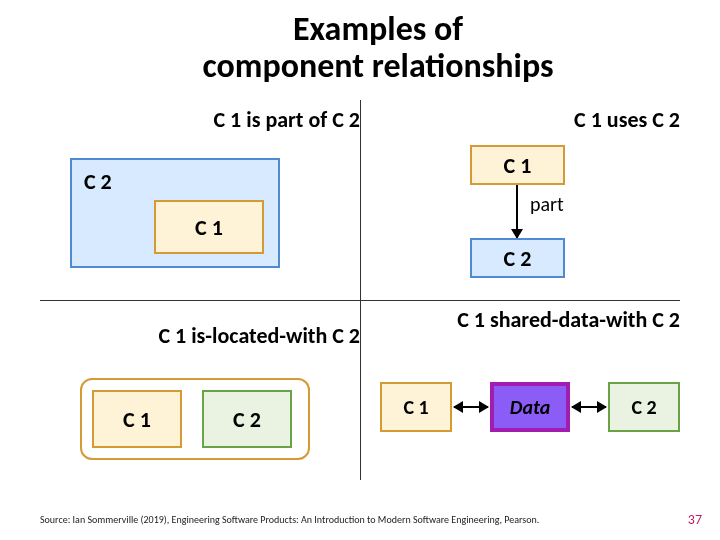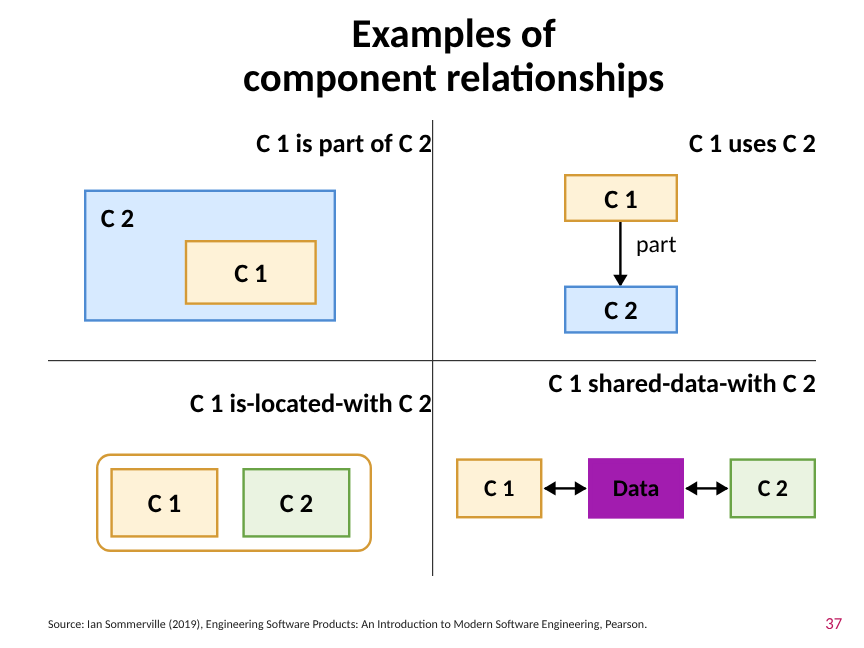--- a/index.html
+++ b/index.html
@@ -147,24 +147,24 @@
     width: 72px; height: 50px;
     background: #fef2d7;
     border: 2px solid #d49a36;
     display: flex; align-items: center; justify-content: center;
     font-size: 20px; font-weight: 700;
   }
   .br-data {
     position: absolute;
     left: 130px; top: 82px;
     width: 80px; height: 50px;
-    background: #a21caf;
+    background: #8b5cf6;
     border: 4px solid #a21caf;
     display: flex; align-items: center; justify-content: center;
-    font-size: 20px; font-weight: 700;
+    font-size: 20px; font-weight: 700; font-style: italic;
   }
   .br-c2 {
     position: absolute;
     left: 248px; top: 82px;
     width: 72px; height: 50px;
     background: #eaf3e1;
     border: 2px solid #6aa346;
     display: flex; align-items: center; justify-content: center;
     font-size: 20px; font-weight: 700;
   }

